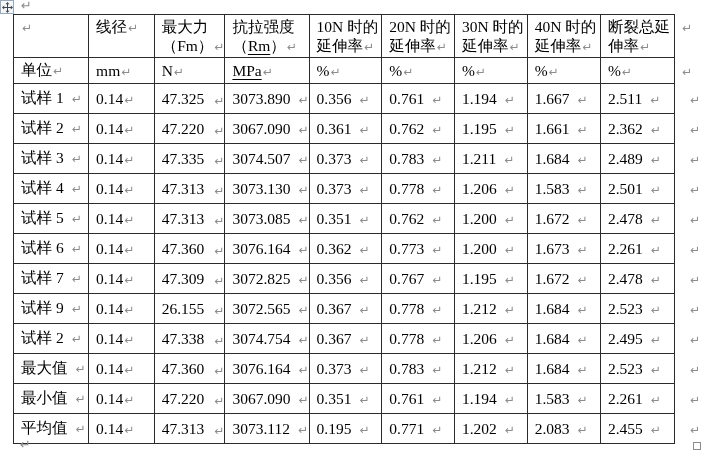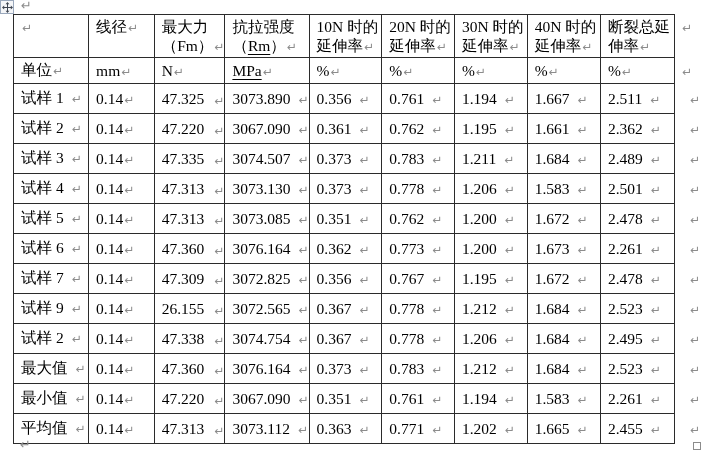--- a/index.html
+++ b/index.html
@@ -291,24 +291,24 @@
           <td class="c6"><span>1.194</span><span class="mark">↵</span></td>
           <td class="c7"><span>1.583</span><span class="mark">↵</span></td>
           <td class="c8"><span>2.261</span><span class="mark">↵</span></td>
           <td class="ghost"><span class="mark">↵</span></td>
         </tr>
         <tr class="data">
           <td class="c0"><span>平均值</span><span class="mark">↵</span></td>
           <td class="c1"><span>0.14</span><span class="mark">↵</span></td>
           <td class="c2"><span>47.313</span><span class="mark">↵</span></td>
           <td class="c3"><span>3073.112</span><span class="mark">↵</span></td>
-          <td class="c4"><span>0.363</span><span class="mark">↵</span></td>
+          <td class="c4"><span>0.195</span><span class="mark">↵</span></td>
           <td class="c5"><span>0.771</span><span class="mark">↵</span></td>
           <td class="c6"><span>1.202</span><span class="mark">↵</span></td>
-          <td class="c7"><span>1.665</span><span class="mark">↵</span></td>
+          <td class="c7"><span>2.083</span><span class="mark">↵</span></td>
           <td class="c8"><span>2.455</span><span class="mark">↵</span></td>
           <td class="ghost"><span class="mark">↵</span></td>
         </tr>
       </tbody>
   </table>
 
   <span class="pmark pmark-bottom">↵</span>
 
   <div class="resize-handle"></div>
 

